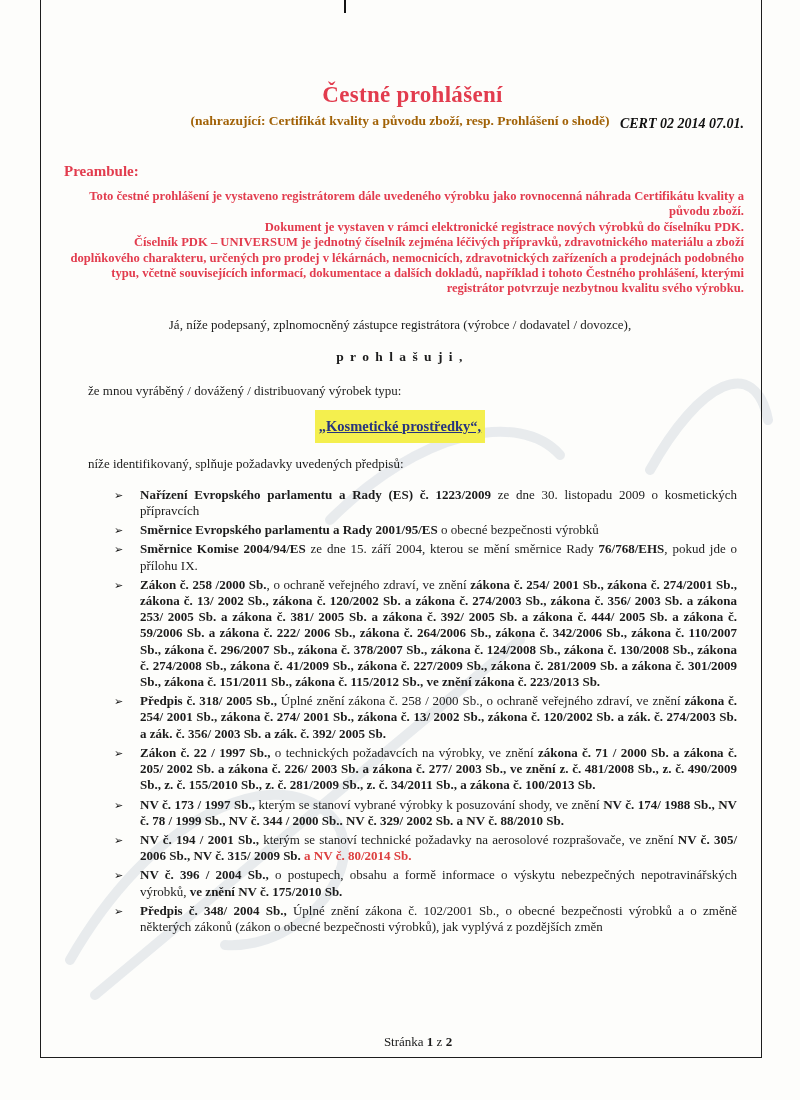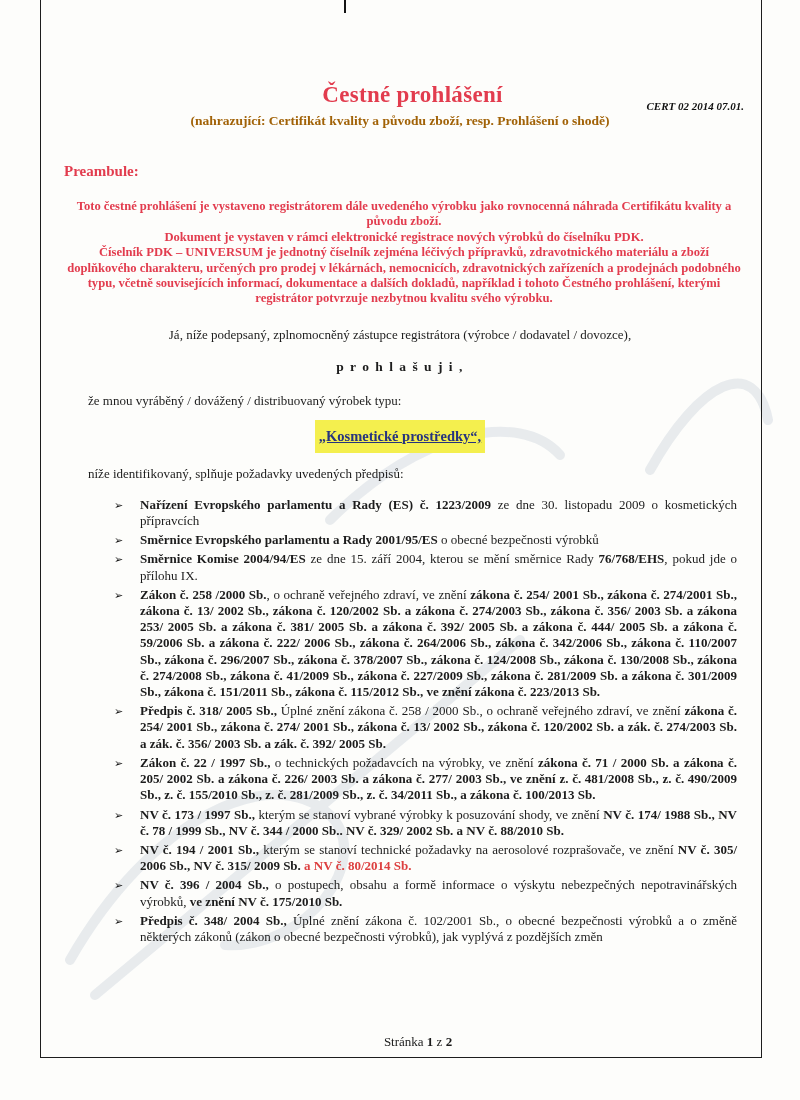--- a/index.html
+++ b/index.html
@@ -13,36 +13,36 @@
   .content { position:relative; z-index:1; }
 
   .frame {
     position:absolute; top:0; left:40px; right:38px; bottom:42px;
     border-left:1.5px solid #1d1d1d; border-right:1.5px solid #1d1d1d;
     border-bottom:1.5px solid #1d1d1d; pointer-events:none; z-index:2;
   }
   .tick { position:absolute; top:0; left:344px; width:2px; height:13px; background:#141414; z-index:2; }
 
   .doc-code {
-    position:absolute; top:18px; right:56px;
-    font-style:italic; font-weight:bold; font-size:11px; color:#111;
+    position:absolute; top:34px; right:56px;
+    font-style:italic; font-weight:bold; font-size:14px; color:#111;
   }
 
   .title {
     margin-top:82px; text-align:center;
     font-size:23px; font-weight:bold; color:#e23c4e; letter-spacing:.3px;padding-left:25px;
   }
   .subtitle {
     margin-top:5px; text-align:center;
     font-size:13.5px; font-weight:bold; color:#a16207;
   }
 
   .preambule { margin:34px 56px 0 64px; }
-  .pre-head { font-size:15px; font-weight:bold; color:#e23c4e; margin-bottom:19px; }
-  .pre-par { font-size:12.6px; font-weight:bold; color:#e23c4e; line-height:15.4px; text-align:center; }
+  .pre-head { font-size:15px; font-weight:bold; color:#e23c4e; margin-bottom:9px; }
+  .pre-par { font-size:12.6px; font-weight:bold; color:#e23c4e; line-height:15.4px; text-align:right; }
 
   .intro { margin-top:20px; text-align:center; font-size:13px; }
   .declare { margin-top:16px; text-align:center; font-size:13.5px; font-weight:bold; letter-spacing:1.5px; }
   .product-line { margin:18px 56px 0 88px; font-size:13px; }
   .product-type-wrap { margin-top:11px; text-align:center; }
   .product-type {
     display:inline-block; background:#f4ef4e; color:#26337f;
     font-weight:bold; font-size:14.5px; text-decoration:underline;
     padding:8px 4px;
   }

